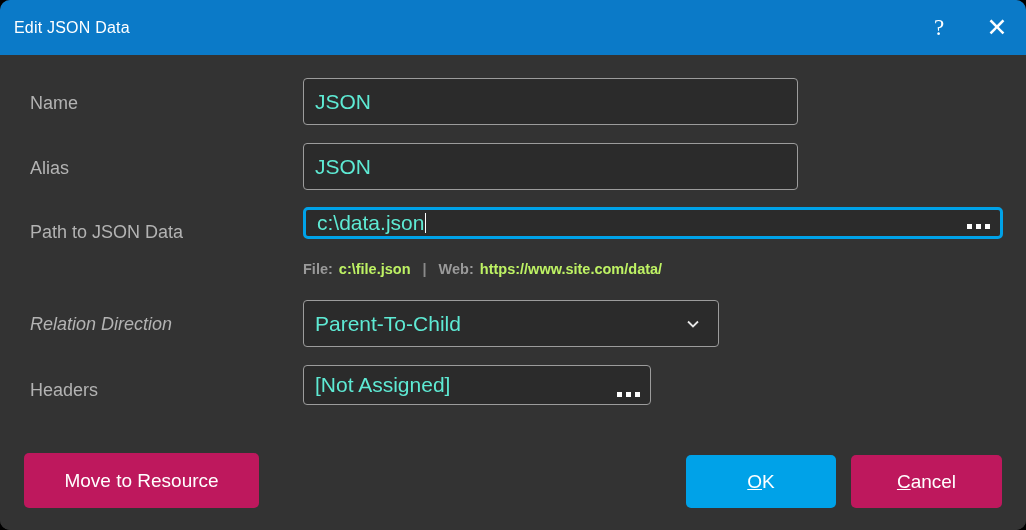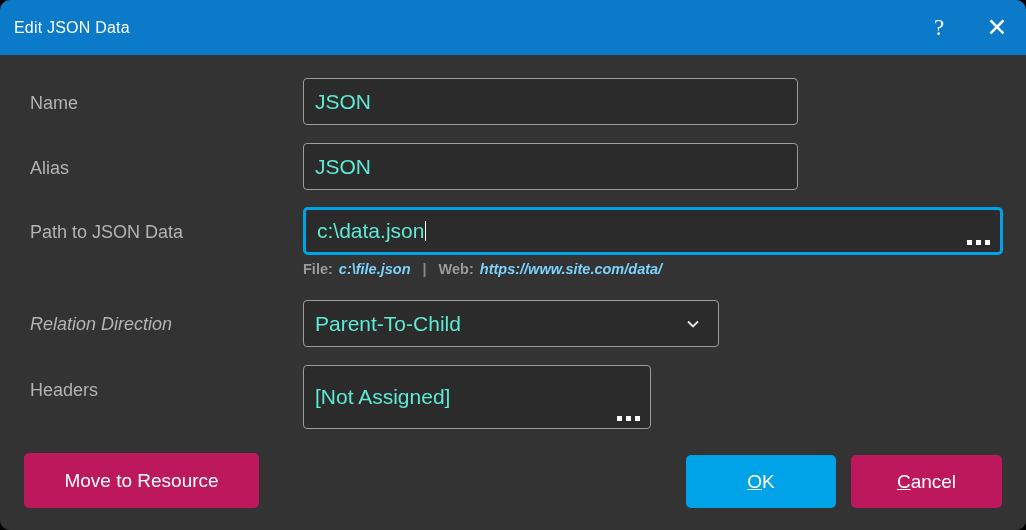--- a/index.html
+++ b/index.html
@@ -138,23 +138,22 @@
   .hint {
     position: absolute;
     font-size: 14.5px;
     white-space: nowrap;
   }
   .hint .k {
     color: #9a9a9a;
     font-weight: bold;
   }
   .hint .v {
-    color: #7dd3fc;
+    color: #bef264;
     font-weight: bold;
-    font-style: italic;
   }
   .hint .sep {
     color: #8a8a8a;
     font-weight: bold;
     padding: 0 12px;
   }
   .hint .gap { display: inline-block; width: 6px; }
   
   .btn {
     position: absolute;
@@ -201,21 +200,21 @@
 
     <div class="row" style="top:88px;">
       <div class="lbl" style="position:absolute;left:30px;top:15px;">Alias</div>
       <div class="field" style="position:absolute;left:303px;top:0;width:495px;height:47px;">
         <span class="val">JSON</span>
       </div>
     </div>
 
     <div class="row" style="top:152px;">
       <div class="lbl" style="position:absolute;left:30px;top:15px;">Path to JSON Data</div>
-      <div class="field focused" style="position:absolute;left:303px;top:0;width:700px;height:48px;">
+      <div class="field focused" style="position:absolute;left:303px;top:0;width:700px;height:32px;">
         <span class="val">c:\data.json</span>
           <span class="caret"></span>
         <span class="ellipsis-btn">
           <i></i>
             <i></i>
             <i></i>
         </span>
       </div>
     </div>
 
@@ -230,21 +229,21 @@
         <span class="chev">
           <svg width="14" height="14" viewBox="0 0 14 14">
             <polyline points="2,4.5 7,9.5 12,4.5" fill="none" stroke="#e6e6e6" stroke-width="1.8"></polyline>
           </svg>
         </span>
       </div>
     </div>
 
     <div class="row" style="top:310px;">
       <div class="lbl" style="position:absolute;left:30px;top:15px;">Headers</div>
-      <div class="field" style="position:absolute;left:303px;top:0;width:348px;height:64px;">
+      <div class="field" style="position:absolute;left:303px;top:0;width:348px;height:40px;">
         <span class="val">[Not Assigned]</span>
         <span class="ellipsis-btn">
           <i></i>
             <i></i>
             <i></i>
         </span>
       </div>
     </div>
 
     <button class="btn btn-grey" style="left:24px;top:398px;width:235px;height:55px;">Move to Resource</button>

